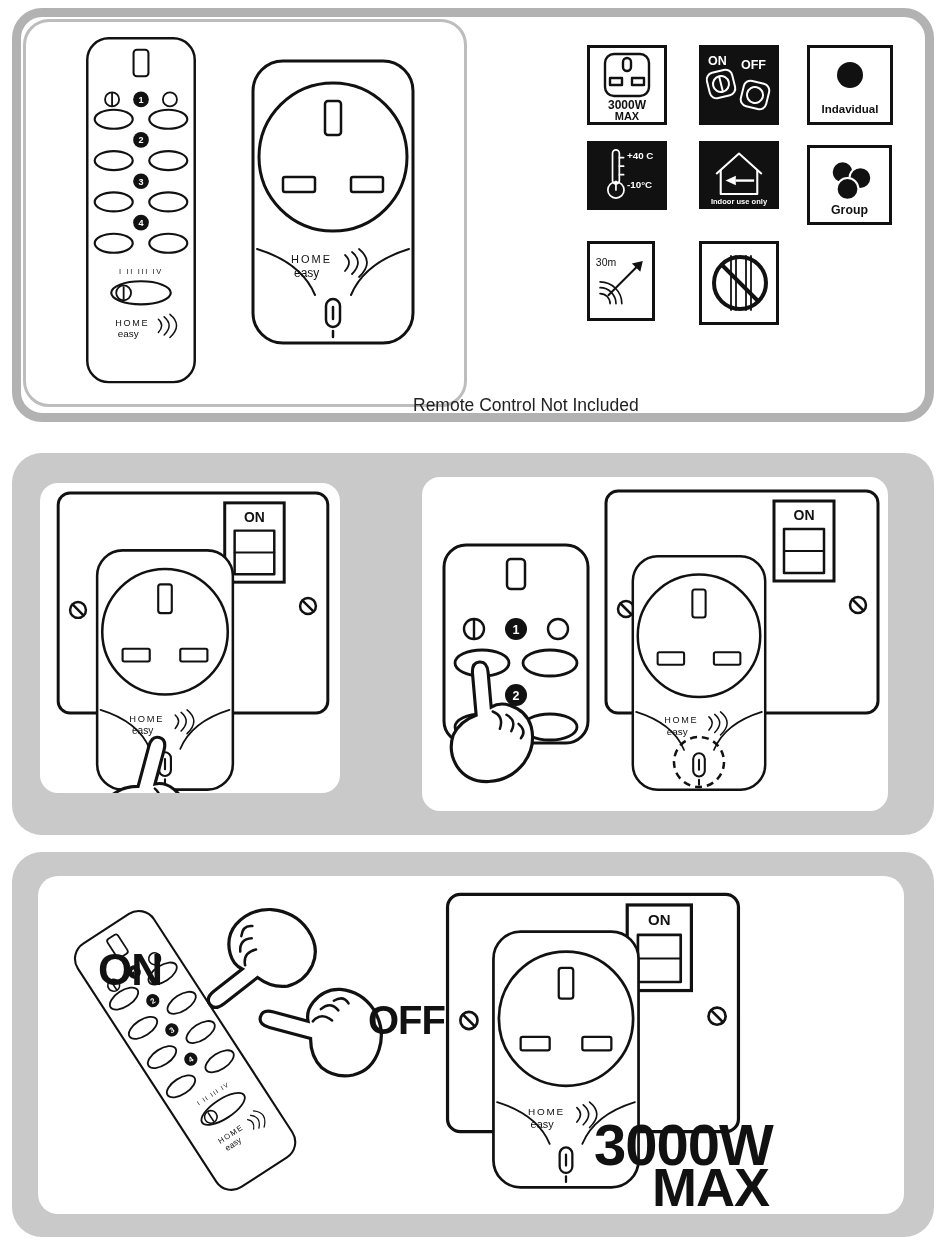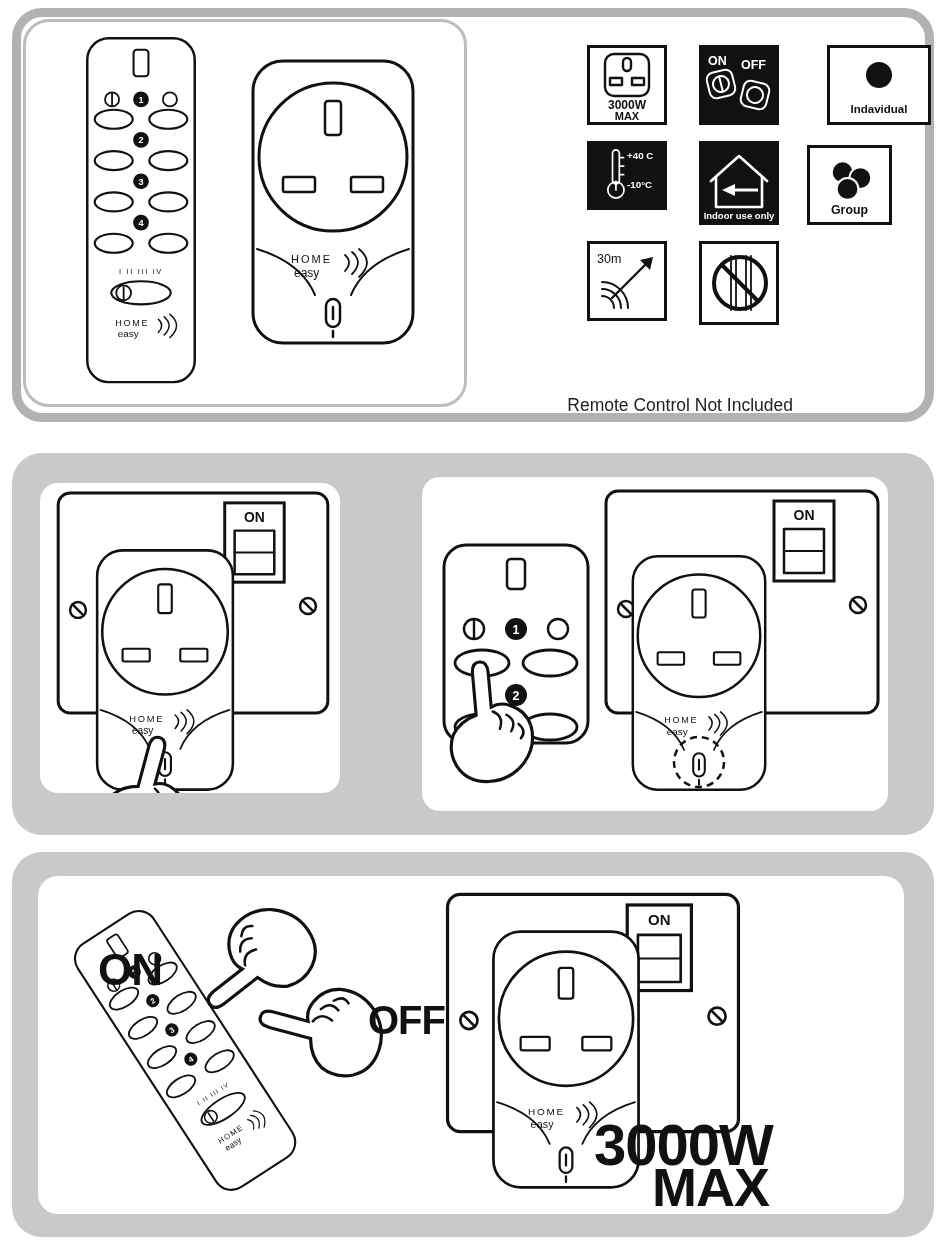--- a/index.html
+++ b/index.html
@@ -13,21 +13,21 @@
   #panel2{left:12px;top:453px;width:922px;height:382px;background:#c9c9c9;border-radius:30px;}
   #panel3{left:12px;top:852px;width:922px;height:385px;background:#c9c9c9;border-radius:30px;}
   .subpanel{position:absolute;background:#fff;overflow:hidden;}
   .outline-panel{position:absolute;border:3px solid #bdbdbd;border-radius:26px;background:#fff;}
   .icon{position:absolute;box-sizing:border-box;border:3px solid #111;background:#fff;}
   .icon.dark{background:#111;}
   .icon svg{display:block;width:100%;height:100%;}
   .ln{stroke:#111;fill:none;stroke-linecap:round;stroke-linejoin:round;}
   .lnw{stroke:#fff;fill:none;stroke-linecap:round;stroke-linejoin:round;}
   svg text{font-family:"Liberation Sans",sans-serif;}
-  .cap{font-size:17.5px;color:#222;text-align:right;}
+  .cap{font-size:17.5px;color:#222;text-align:left;}
   .bigtxt{font-weight:bold;color:#111;line-height:1;letter-spacing:-1px;}
   .rot{transform-origin:50% 50%;}
 </style>
 </head>
 <body>
 
 <svg width="0" height="0" style="position:absolute" aria-hidden="true">
   <defs>
 
     <symbol id="sym-remote" viewBox="0 0 150 430">
@@ -184,21 +184,21 @@
             <line x1="19" y1="29" x2="19" y2="43"></line>
           </g>
         <g transform="rotate(14 53 47)">
             <rect x="40" y="34" width="26" height="26" rx="7"></rect>
             <circle cx="53" cy="47" r="8"></circle>
           </g>
       </g>
     </svg>
   </div>
 
-  <div class="icon" style="left:806px;top:28px;width:104px;height:80px">
+  <div class="icon" style="left:786px;top:28px;width:86px;height:80px">
     <svg viewBox="0 0 80 74">
       <circle cx="40" cy="27" r="13" fill="#111"></circle>
       <text x="40" y="65" text-anchor="middle" font-size="11.5" font-weight="bold" fill="#111">Indavidual</text>
     </svg>
   </div>
 
   <div class="icon dark" style="left:566px;top:124px;width:80px;height:69px">
     <svg viewBox="0 0 74 74">
       <g class="lnw" stroke-width="2">
         <rect x="20" y="7" width="8" height="40" rx="4"></rect>
@@ -206,21 +206,21 @@
         <line x1="24" y1="44" x2="24" y2="54"></line>
         <line x1="28" y1="16" x2="33" y2="16"></line>
           <line x1="28" y1="26" x2="33" y2="26"></line>
           <line x1="28" y1="36" x2="33" y2="36"></line>
       </g>
       <text x="37" y="18" font-size="11.5" font-weight="bold" fill="#fff">+40 C</text>
       <text x="37" y="52" font-size="11.5" font-weight="bold" fill="#fff">-10°C</text>
     </svg>
   </div>
 
-  <div class="icon dark" style="left:678px;top:124px;width:80px;height:84px">
+  <div class="icon dark" style="left:678px;top:124px;width:80px;height:68px">
     <svg viewBox="0 0 74 78">
       <g class="lnw" stroke-width="2.6">
         <path d="M9,37 L37,12 L65,37"></path>
         <path d="M14,33 V63 H60 V33"></path>
       </g>
       <line x1="33" y1="46" x2="56" y2="46" stroke="#fff" stroke-width="3"></line>
       <polygon points="33,40 33,52 20,46" fill="#fff"></polygon>
       <text x="37" y="75" text-anchor="middle" font-size="9.5" font-weight="bold" fill="#fff">Indoor use only</text>
     </svg>
   </div>
@@ -229,21 +229,21 @@
     <svg viewBox="0 0 80 74">
       <g fill="#111" stroke="#fff" stroke-width="2">
         <circle cx="33" cy="24" r="11"></circle>
           <circle cx="51" cy="30" r="11"></circle>
           <circle cx="38" cy="41" r="11"></circle>
       </g>
       <text x="40" y="66" text-anchor="middle" font-size="12.5" font-weight="bold" fill="#111">Group</text>
     </svg>
   </div>
 
-  <div class="icon" style="left:566px;top:224px;width:80px;height:80px">
+  <div class="icon" style="left:566px;top:224px;width:68px;height:80px">
     <svg viewBox="0 0 74 74">
       <text x="7" y="19" font-size="12.5" fill="#111">30m</text>
       <g class="ln" stroke-width="2">
         <path d="M12,52 a12,12 0 0 1 12,12"></path>
         <path d="M12,45 a19,19 0 0 1 19,19"></path>
         <path d="M12,38 a26,26 0 0 1 26,26"></path>
       </g>
       <line x1="22" y1="54" x2="58" y2="18" class="ln" stroke-width="2.4"></line>
       <polygon points="63,13 50,16 60,26" fill="#111"></polygon>
     </svg>

